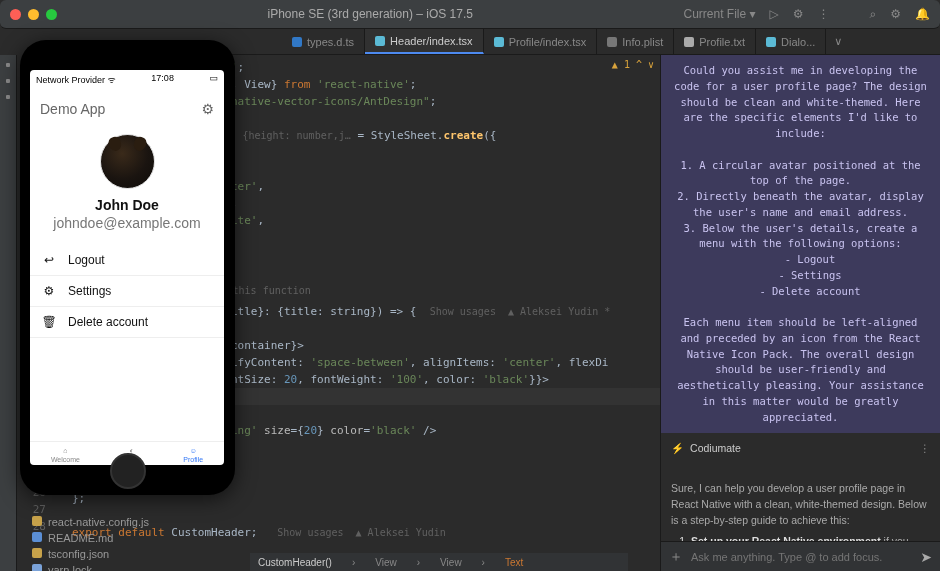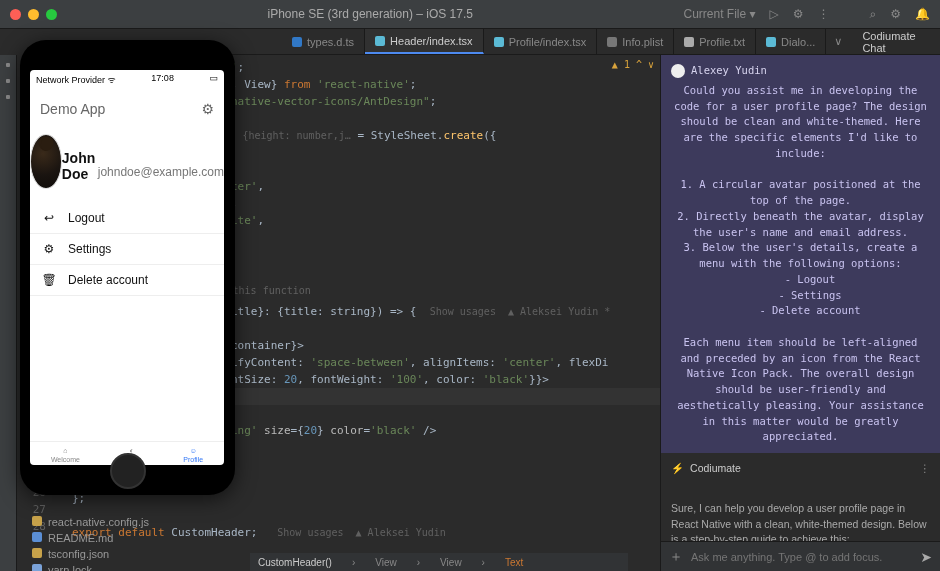--- a/index.html
+++ b/index.html
@@ -13,20 +13,21 @@
   font-size: 12px;
 }
 .titlebar {
   height: 28px;
   background: #3c3f41;
   display: flex;
   align-items: center;
   padding: 14px 10px;
   gap: 7px;
   border-bottom: 1px solid #1a1a1a;
+  border-radius: 6px;
 }
 .traffic-dot { width: 11px; height: 11px; border-radius: 50%; }
 .red { background: #ff5f56; }
 .yellow { background: #ffbd2e; }
 .green { background: #27c93f; }
 .titlebar-title { flex: 1; text-align: center; color: #aaa; font-size: 12px; }
 .titlebar-right { display: flex; gap: 14px; color: #888; align-items: center; }
 .titlebar-right span { cursor: pointer; }
 
 .tabbar {
@@ -112,37 +113,38 @@
   height: 40px;
   display: flex;
   align-items: center;
   justify-content: space-between;
   padding: 0 10px;
   font-size: 14px;
   color: #666;
 }
 .phone-profile {
   display: flex;
+  flex-direction: column;
   align-items: center;
   padding: 5px 0 10px 0;
 }
 .avatar {
   width: 55px; height: 55px; border-radius: 50%;
   background: radial-gradient(circle at 40% 35%, #3a2a1a, #1a1410 55%, #0e0b08);
   border: 1px solid #ddd;
   position: relative;
 }
 .avatar::before, .avatar::after {
   content: ""; position: absolute; width: 12px; height: 14px;
   background: #2a1d10; border-radius: 50% 50% 60% 60%;
 }
 .avatar::before { top: 2px; left: 8px; transform: rotate(-20deg); }
 .avatar::after { top: 2px; right: 8px; transform: rotate(20deg); }
 .profile-name { font-weight: 600; font-size: 14px; margin-top: 8px; color: #111; }
-.profile-email { font-size: 12px; color: #777; margin-top: 20px; }
+.profile-email { font-size: 14px; color: #777; margin-top: 2px; }
 .menu { padding: 4px 0; }
 .menu-item { display: flex; align-items: center; gap: 12px; padding: 8px 12px; border-bottom: 1px solid #eee; color: #111; font-size: 12px; }
 .menu-icon { width: 14px; display: flex; justify-content: center; }
 .phone-tabbar {
   margin-top: auto;
   display: flex;
   justify-content: space-around;
   padding: 5px 0 2px;
   border-top: 1px solid #eee;
 }
@@ -193,21 +195,21 @@
 .code {
   flex: 1;
   padding: 4px 0 0 4px;
   line-height: 17px;
   white-space: pre;
   color: #a9b7c6;
   overflow: hidden;
 }
 .kw { color: #cc7832; }
 .str { color: #6a8759; }
-.fn { color: #ffc66d; }
+.fn { color: #ffc66d; font-weight: bold; }
 .ty { color: #a9b7c6; }
 .num { color: #6897bb; }
 .attr { color: #bababa; }
 .caret-line { background: rgba(255,255,255,0.04); }
 .inlay { color: #606060; font-size: 10px; }
 .warn-badge {
   position: absolute; top: 4px; right: 6px;
   color: #d9a33c; font-size: 10px;
 }
 .breadcrumb {
@@ -317,21 +319,20 @@
   <div class="tab">
       <span class="tab-icon txt-icon"></span>
       <span>Profile.txt</span>
     </div>
   <div class="tab">
       <span class="tab-icon tsx-icon"></span>
       <span>Dialo...</span>
     </div>
   <div class="tab-more">∨</div>
   <div class="tab-spacer"></div>
-  <div class="chat-title">Codiumate Chat</div>
 </div>
 
 <div class="main">
   <div class="leftcol">
     <div class="leftcol-icon"></div>
     <div class="leftcol-icon"></div>
     <div class="leftcol-icon"></div>
   </div>
 
   <div class="editor">
@@ -395,24 +396,20 @@
         <div></div>
         <div></div>
         <div></div>
       </div>
     <div class="code" id="codearea"><div><span class="kw">import</span> React <span class="kw">from</span> <span class="str">'react'</span>;</div><div><span class="kw">import</span> {StyleSheet, Text, View} <span class="kw">from</span> <span class="str">'react-native'</span>;</div><div><span class="kw">import</span> Icon <span class="kw">from</span> <span class="str">"react-native-vector-icons/AntDesign"</span>;</div><div>&nbsp;</div><div><span class="kw">const</span> styles <span class="inlay">: {container: {height: number,j…</span> = StyleSheet.<span class="fn">create</span>({</div><div>  container: {</div><div>    height: <span class="num">90</span>,</div><div>    justifyContent: <span class="str">'center'</span>,</div><div>    alignItems: <span class="str">'center'</span>,</div><div>    backgroundColor: <span class="str">'white'</span>,</div><div>  },</div><div>});</div><div>&nbsp;</div><div class="inl-hint">Codiumate: Options | Test this function</div><div><span class="kw">const</span> <span class="fn">CustomHeader</span> = ({title}: {title: <span class="ty">string</span>}) =&gt; {  <span class="inlay">Show usages  ▲ Aleksei Yudin *</span></div><div>  <span class="kw">return</span> (</div><div>    &lt;<span class="fn">View</span> <span class="attr">style</span>={styles.container}&gt;</div><div>      &lt;<span class="fn">View</span> <span class="attr">style</span>={{justifyContent: <span class="str">'space-between'</span>, alignItems: <span class="str">'center'</span>, flexDi</div><div>        &lt;<span class="fn">Text</span> <span class="attr">style</span>={{fontSize: <span class="num">20</span>, fontWeight: <span class="str">'100'</span>, color: <span class="str">'black'</span>}}&gt;</div><div class="caret-line">          Demo App</div><div>        &lt;/<span class="fn">Text</span>&gt;</div><div>        &lt;<span class="fn">Icon</span> <span class="attr">name</span>=<span class="str">'setting'</span> <span class="attr">size</span>={<span class="num">20</span>} <span class="attr">color</span>=<span class="str">'black'</span> /&gt;</div><div>      &lt;/<span class="fn">View</span>&gt;</div><div>    &lt;/<span class="fn">View</span>&gt;</div><div>  );</div><div>};</div><div>&nbsp;</div><div><span class="kw">export default</span> CustomHeader;   <span class="inlay">Show usages  ▲ Aleksei Yudin</span></div><div>&nbsp;</div></div>
   </div>
 
   <div class="chat-panel">
     <div class="chat-body">
       <div class="chat-msg-user">
-        <div class="chat-user-header">
-          <div class="chat-avatar"></div>
-          <span>Alexey Yudin</span>
-        </div>
         <div class="user-q" style="white-space:pre-wrap">Could you assist me in developing the code for a user profile page? The design should be clean and white-themed. Here are the specific elements I'd like to include:
 
 1. A circular avatar positioned at the top of the page.
 2. Directly beneath the avatar, display the user's name and email address.
 3. Below the user's details, create a menu with the following options:
    - Logout
    - Settings
    - Delete account
 
 Each menu item should be left-aligned and preceded by an icon from the React Native Icon Pack. The overall design should be user-friendly and aesthetically pleasing. Your assistance in this matter would be greatly appreciated.</div>

